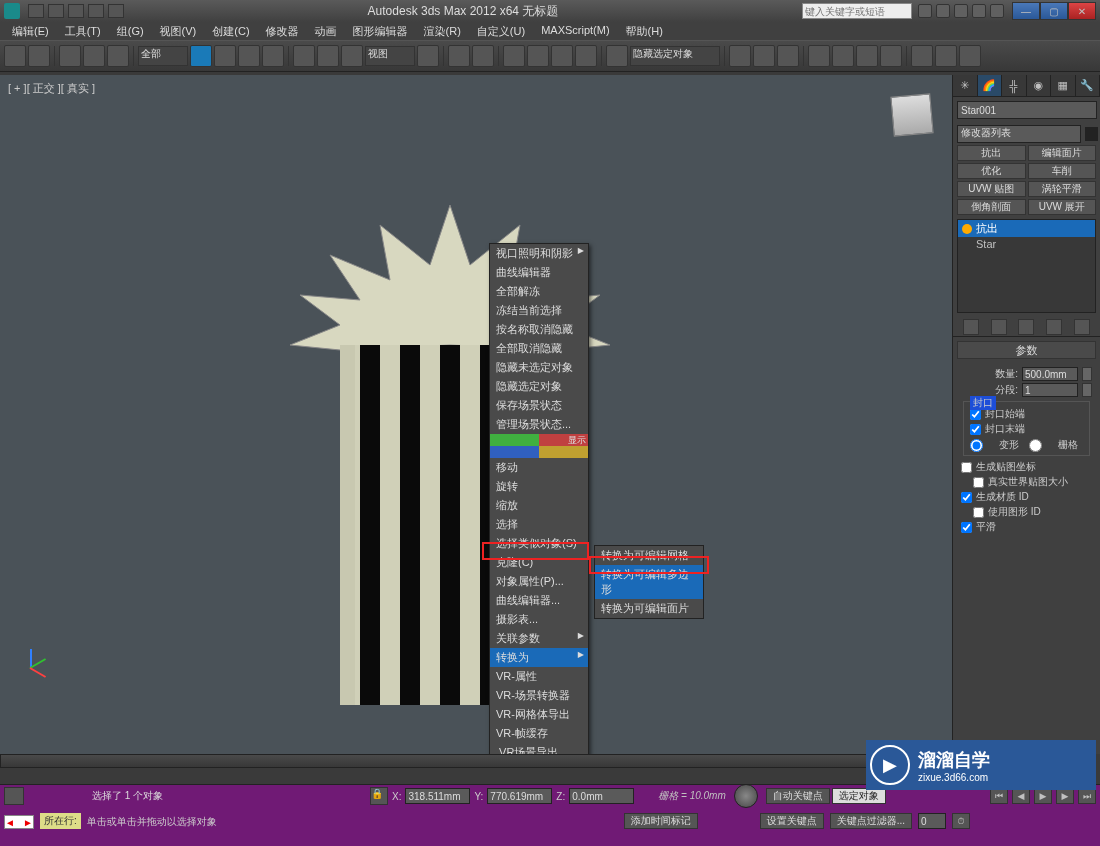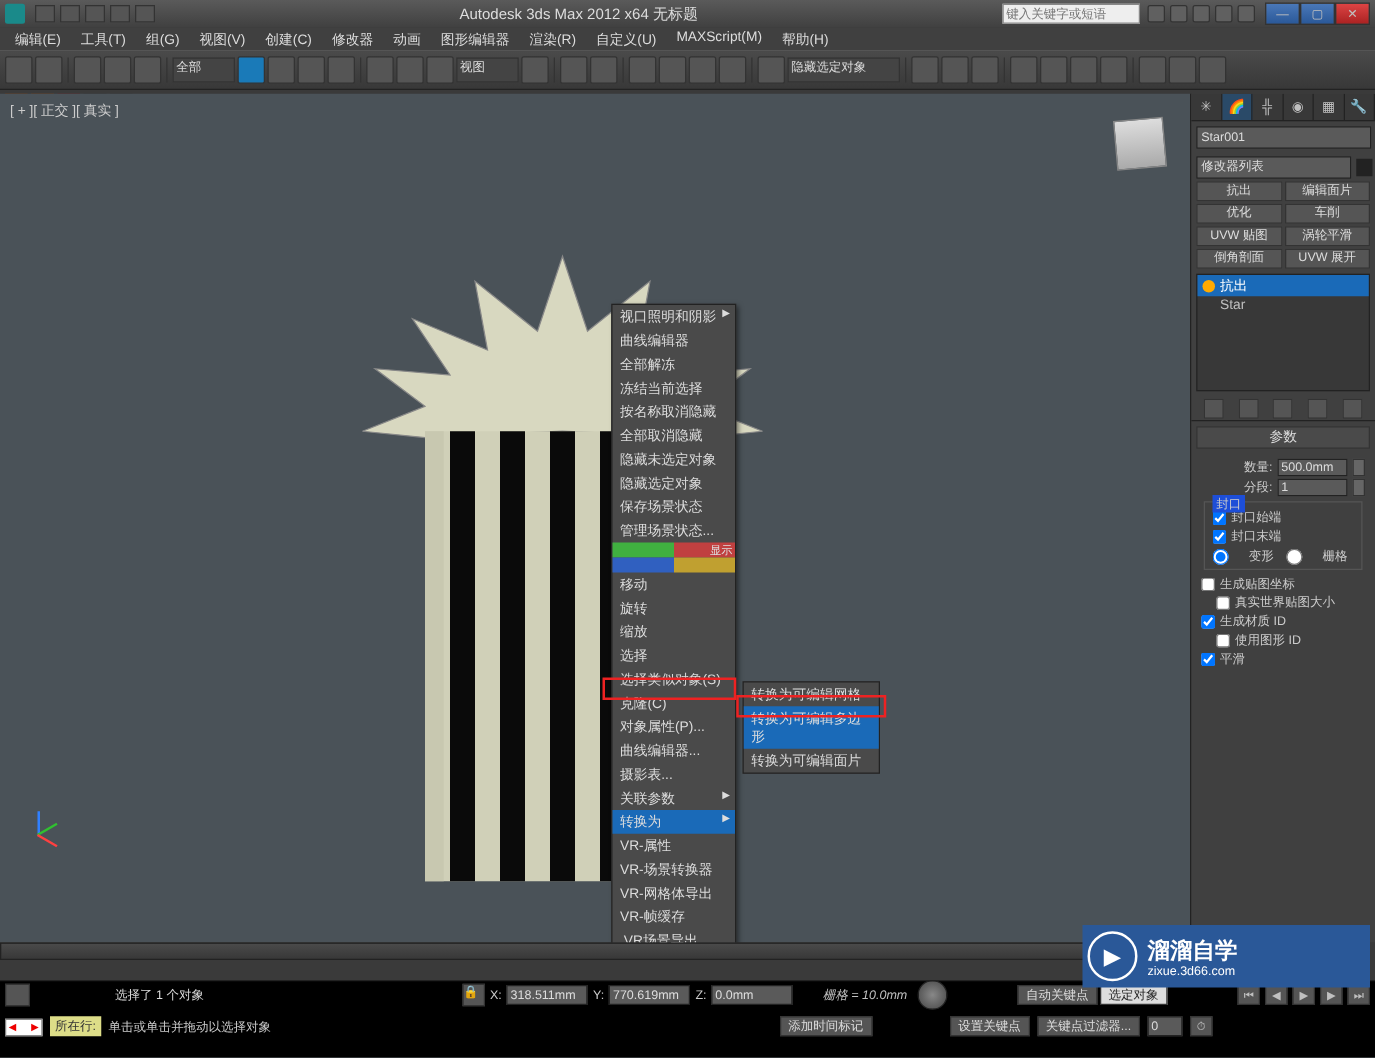--- a/index.html
+++ b/index.html
@@ -79,21 +79,21 @@
 .rad { display: flex; align-items: center; gap: 16px; margin: 1px 0; font-size: 10px; }
 
 .timeline-area { position: absolute; bottom: 62px; left: 0; right: 148px; height: 30px; background: #3a3a3a; }
 .time-slider { height: 14px; background: #444; border: 1px solid #222; position: relative; }
 .slider-thumb { position: absolute; left: 0; width: 80px; height: 12px; background: #888; border: 1px solid #555; font-size: 9px; text-align: center; color: #222; }
 .time-ruler { height: 14px; background: linear-gradient(#4a4a4a, #383838); border: 1px solid #222; position: relative; font-size: 8px; color: #aaa; }
 
 .bottom-toolbar { position: absolute; bottom: 62px; right: 0; width: 148px; height: 30px; background: #3a3a3a; display: flex; flex-wrap: wrap; gap: 1px; padding: 1px; }
 .bt-btn { width: 22px; height: 13px; background: #555; border: 1px solid #333; }
 
-.status-area { position: absolute; bottom: 0; left: 0; right: 0; height: 62px; background: #000000; border-top: 1px solid #222; }
+.status-area { position: absolute; bottom: 0; left: 0; right: 0; height: 62px; background: #701a75; border-top: 1px solid #222; }
 .status-row1 { height: 22px; display: flex; align-items: center; padding: 0 4px; gap: 4px; font-size: 10px; }
 .coord-field { width: 65px; height: 16px; background: #5a5a5a; border: 1px solid #222; color: #ddd; font-size: 10px; padding: 0 2px; }
 .coord-label { color: #ccc; }
 .status-row2 { height: 22px; display: flex; align-items: flex-end; padding: 0 4px; gap: 6px; font-size: 10px; }
 .red-arrows { width: 30px; height: 14px; background: #fff; border: 1px solid #888; display: flex; align-items: center; }
 .red-arrows::before { content: "◄"; color: #e00; font-size: 10px; }
 .red-arrows::after { content: "►"; color: #e00; font-size: 10px; margin-left: auto; }
 .prompt-text { color: #ccc; }
 .sel-count { width: 90px; color: #ddd; }
 .lock-icon { width: 18px; height: 18px; background: #555; border: 1px solid #333; }
@@ -385,21 +385,21 @@
     <div style="width:180px;"></div>
     <div class="lock-icon">🔒</div>
     <span class="coord-label">X:</span>
       <input class="coord-field" value="318.511mm" style="">
     <span class="coord-label">Y:</span>
       <input class="coord-field" value="770.619mm" style="">
     <span class="coord-label">Z:</span>
       <input class="coord-field" value="0.0mm" style="">
     <span style="margin-left:20px;font-style:italic;">栅格 = 10.0mm</span>
     <div class="key-icon"></div>
-    <div style="display:flex; flex-direction:column; gap:1px;margin-left:48px;">
+    <div style="display:flex; flex-direction:column; gap:1px;">
       <div style="display:flex; gap:2px;">
         <div class="tag-btn">自动关键点</div>
         <div class="tag-btn" style="background:#ddd; color:#222;">选定对象</div>
       </div>
     </div>
     <div style="flex:1;"></div>
     <div class="play-ctrl">⏮</div>
     <div class="play-ctrl">◀</div>
     <div class="play-ctrl">▶</div>
     <div class="play-ctrl">▶</div>

